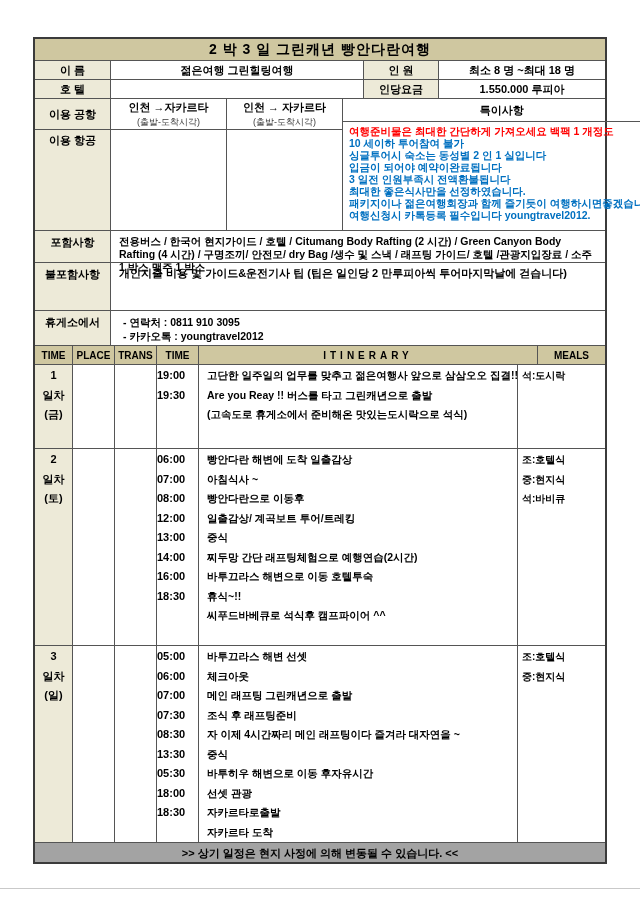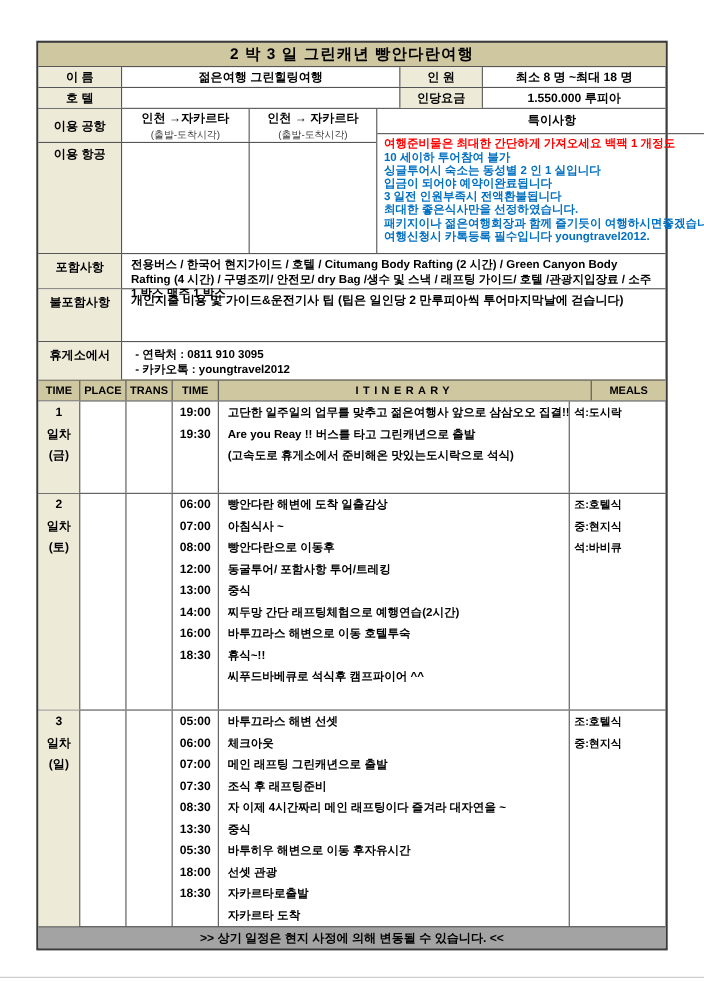--- a/index.html
+++ b/index.html
@@ -46,21 +46,21 @@
   .itin-header { display:flex; height:19px; background:#cfc7a0; font-size:10px;justify-content:flex-end; }
   .itin-header .cell { height:100%; }
   .hdr-itin-label { letter-spacing:4px; }
   .w-day { width:37px; } .w-place { width:42px; } .w-trans { width:42px; }
   .w-time { width:42px; } .w-itin { flex:1; } .w-meals { width:68px; }
 
   .day-block { display:flex; }
   .day-block .col { overflow:hidden; }
   .c-day { width:37px; background:#edead8; text-align:center; line-height:19.5px; padding-top:1px; }
   .c-place { width:42px; } .c-trans { width:42px; }
-  .c-time { width:42px; text-align:center; line-height:19.5px; padding-top:1px; }
+  .c-time { width:42px; line-height:19.5px; padding-top:1px; }
   .c-itin { flex:1; line-height:19.5px; padding:1px 4px 0 8px; white-space:nowrap; font-size:10.5px; }
   .c-meals { width:88px; line-height:19.5px; padding:1px 2px 0 4px; font-size:10px; white-space:nowrap; }
   .min-day1 { min-height:84px; }
 
   .footer-bar { height:20px; line-height:20px; text-align:center; background:#a3a3a3; font-size:11px; }
 
   .bottom-divider { position:absolute; left:0; top:888px; width:640px; height:1px; background:#c9c9c9; }
 </style>
 </head>
 <body>
@@ -185,21 +185,21 @@
             <div>14:00</div>
             <div>16:00</div>
             <div>18:30</div>
             <div>&nbsp;</div>
             <div>&nbsp;</div>
           </div>
           <div class="col c-itin bl">
             <div>빵안다란 해변에 도착 일출감상</div>
             <div>아침식사 ~</div>
             <div>빵안다란으로 이동후</div>
-            <div>동굴투어/ 포함사항 투어/트레킹</div>
+            <div>일출감상/ 계곡보트 투어/트레킹</div>
             <div>중식</div>
             <div>찌두망 간단 래프팅체험으로 예행연습(2시간)</div>
             <div>바투끄라스 해변으로 이동 호텔투숙</div>
             <div>휴식~!!</div>
             <div>씨푸드바베큐로 석식후 캠프파이어 ^^</div>
           </div>
           <div class="col c-meals bl">
             <div>조:호텔식</div>
             <div>중:현지식</div>
             <div>석:바비큐</div>

